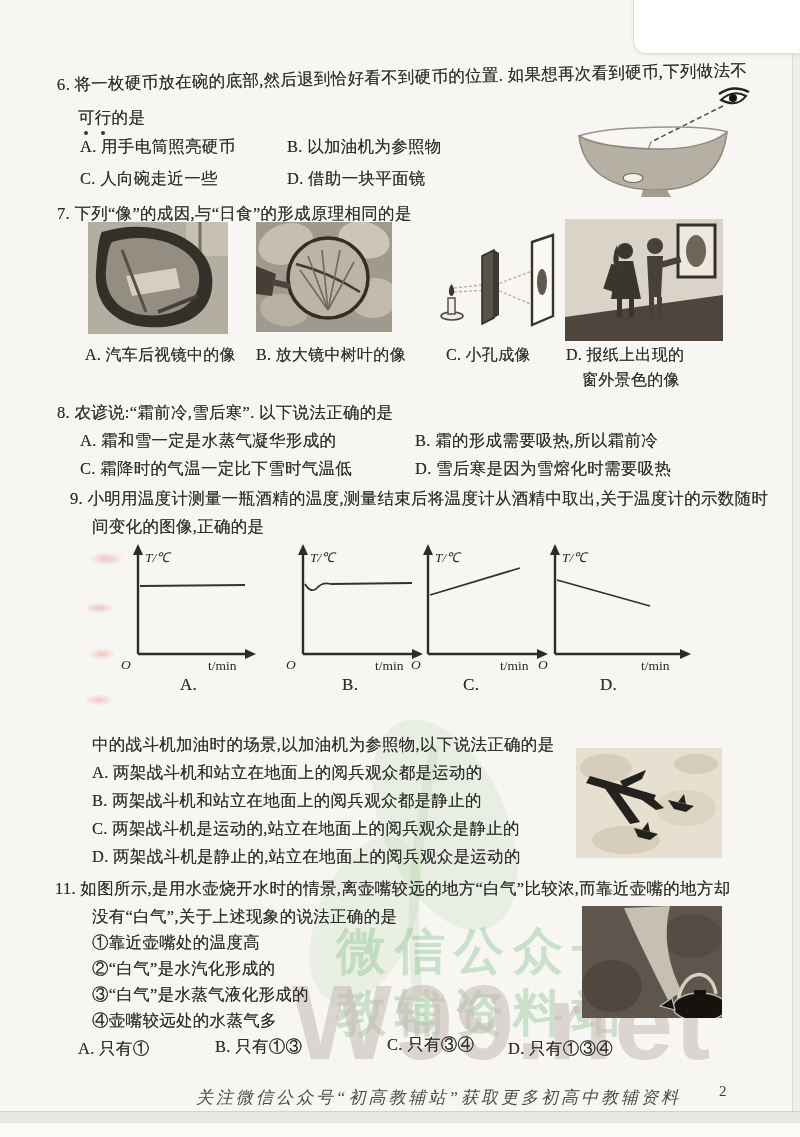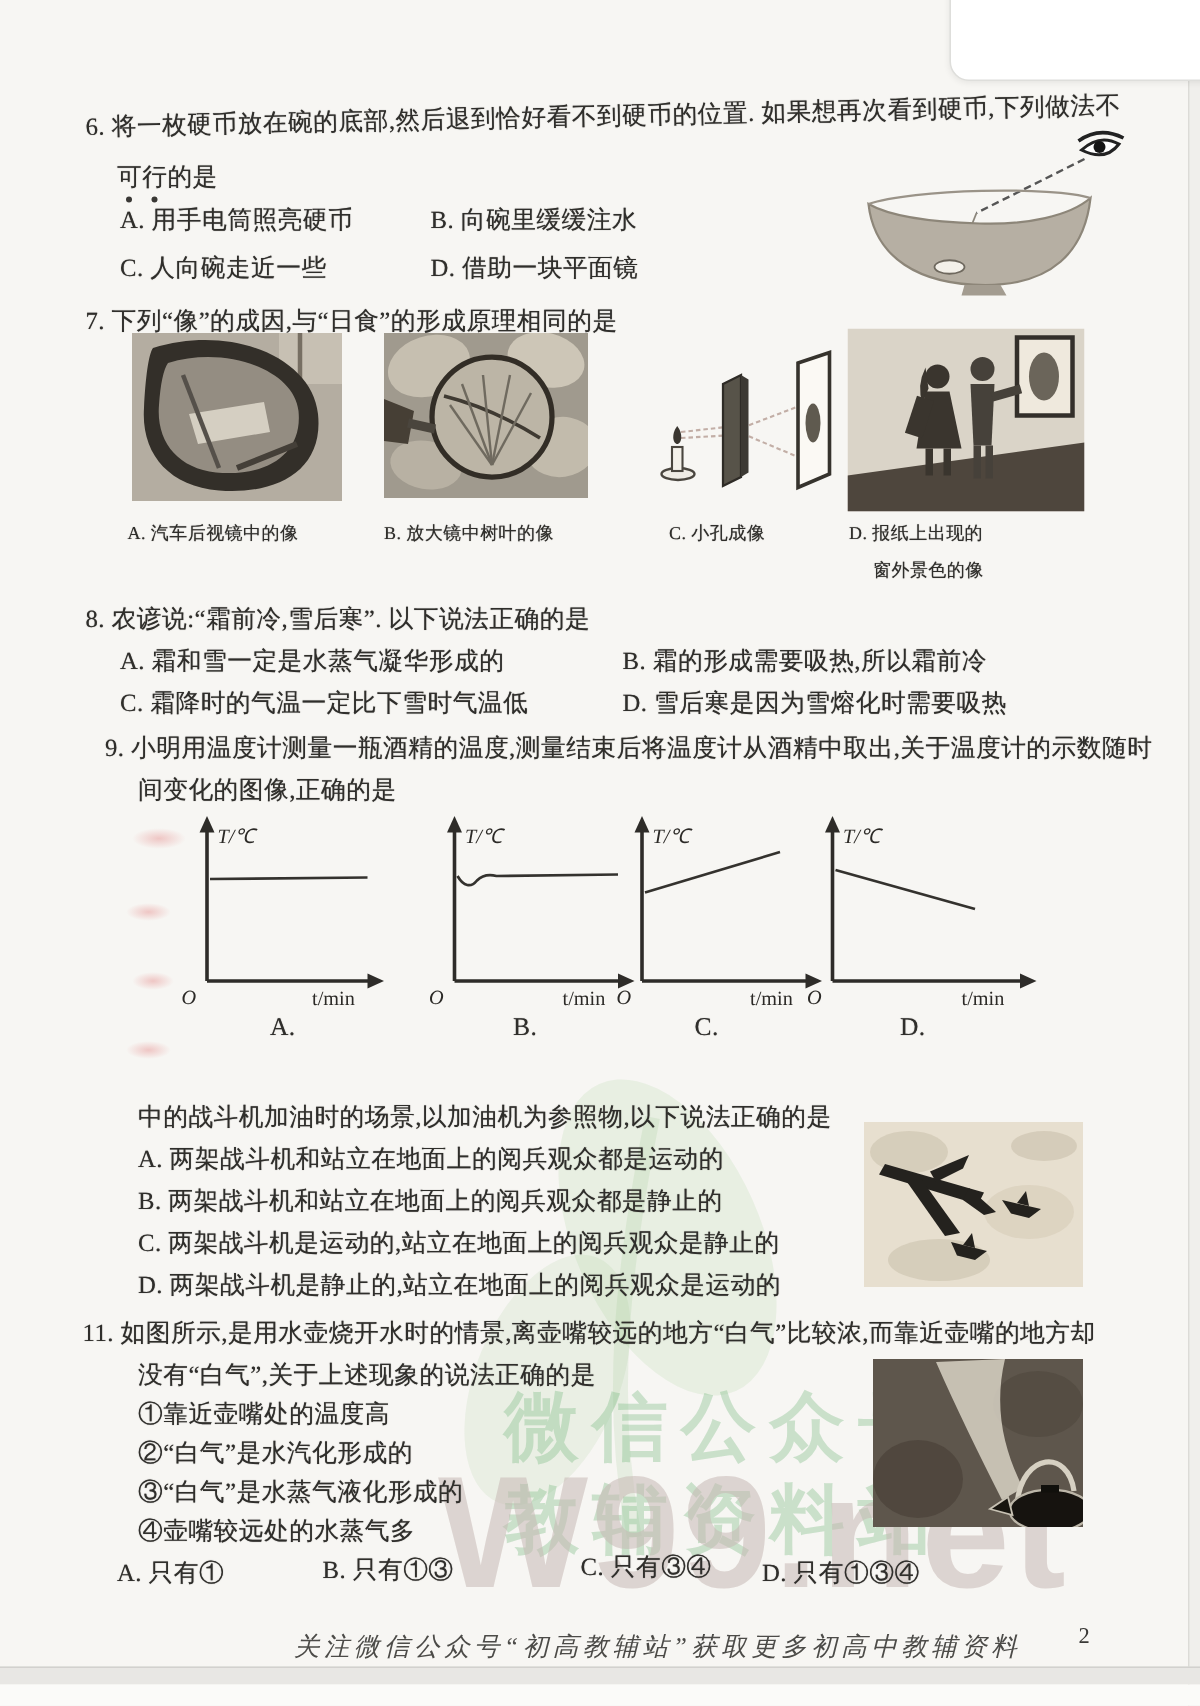--- a/index.html
+++ b/index.html
@@ -6,21 +6,21 @@
   .page{
     position:relative; width:800px; height:1137px; overflow:hidden;
     background:#f7f6f3;
     font-family:"Liberation Serif", serif;
     color:#2f2e2b;
   }
   .t{
     position:absolute; font-size:16.5px; line-height:22px; white-space:nowrap;
     letter-spacing:0.3px; text-shadow:0 0 0.6px rgba(45,42,38,0.65);
   }
-  .cap{font-size:12px;}
+  .cap{font-size:16px;}
   .tilt{transform:rotate(-1.2deg); transform-origin:0 50%;}
   .emph-dots{
     position:absolute; width:4px; height:4px; border-radius:50%;
     background:#3a3835; box-shadow:17px 0 0 #3a3835;
   }
   .fig{position:absolute;}
   .gtxt{font:italic 13.5px "Liberation Serif", serif; fill:#2c2a27;}
   .gtxt2{font:13.5px "Liberation Serif", serif; fill:#2c2a27;}
   .letter{font-size:17px;}
   
@@ -68,21 +68,21 @@
 
   <div class="artifact" style="left:88px; top:552px; width:36px; height:14px;"></div>
   <div class="artifact" style="left:84px; top:602px; width:30px; height:12px;"></div>
   <div class="artifact" style="left:88px; top:648px; width:28px; height:12px;"></div>
   <div class="artifact" style="left:84px; top:694px; width:30px; height:12px;"></div>
 
   <div class="t tilt" style="left:57px; top:74px;">6. 将一枚硬币放在碗的底部,然后退到恰好看不到硬币的位置. 如果想再次看到硬币,下列做法不</div>
   <div class="t" style="left:78px; top:107px;"><span>可行</span><span>的是</span></div>
   <div class="emph-dots" style="left:84px; top:131px;"></div>
   <div class="t" style="left:80px; top:136px;">A. 用手电筒照亮硬币</div>
-  <div class="t" style="left:287px; top:136px;">B. 向碗里缓缓注水</div>
+  <div class="t" style="left:287px; top:136px;">B. 以加油机为参照物</div>
   <div class="t" style="left:80px; top:168px;">C. 人向碗走近一些</div>
   <div class="t" style="left:287px; top:168px;">D. 借助一块平面镜</div>
 
   <svg class="fig" style="left:563px; top:84px;" width="198" height="118" viewBox="0 0 198 118">
     <g>
       <path d="M158 16 Q170 5 183 12 Q174 24 158 16 Z" fill="#ffffff" stroke="#222" stroke-width="2"></path>
       <circle cx="170" cy="14" r="4" fill="#151515"></circle>
       <path d="M156 10 Q170 0 186 8" fill="none" stroke="#222" stroke-width="2.4"></path>
     </g>
     <line x1="160" y1="22" x2="88" y2="58" stroke="#555" stroke-width="1.6" stroke-dasharray="5,3"></line>

